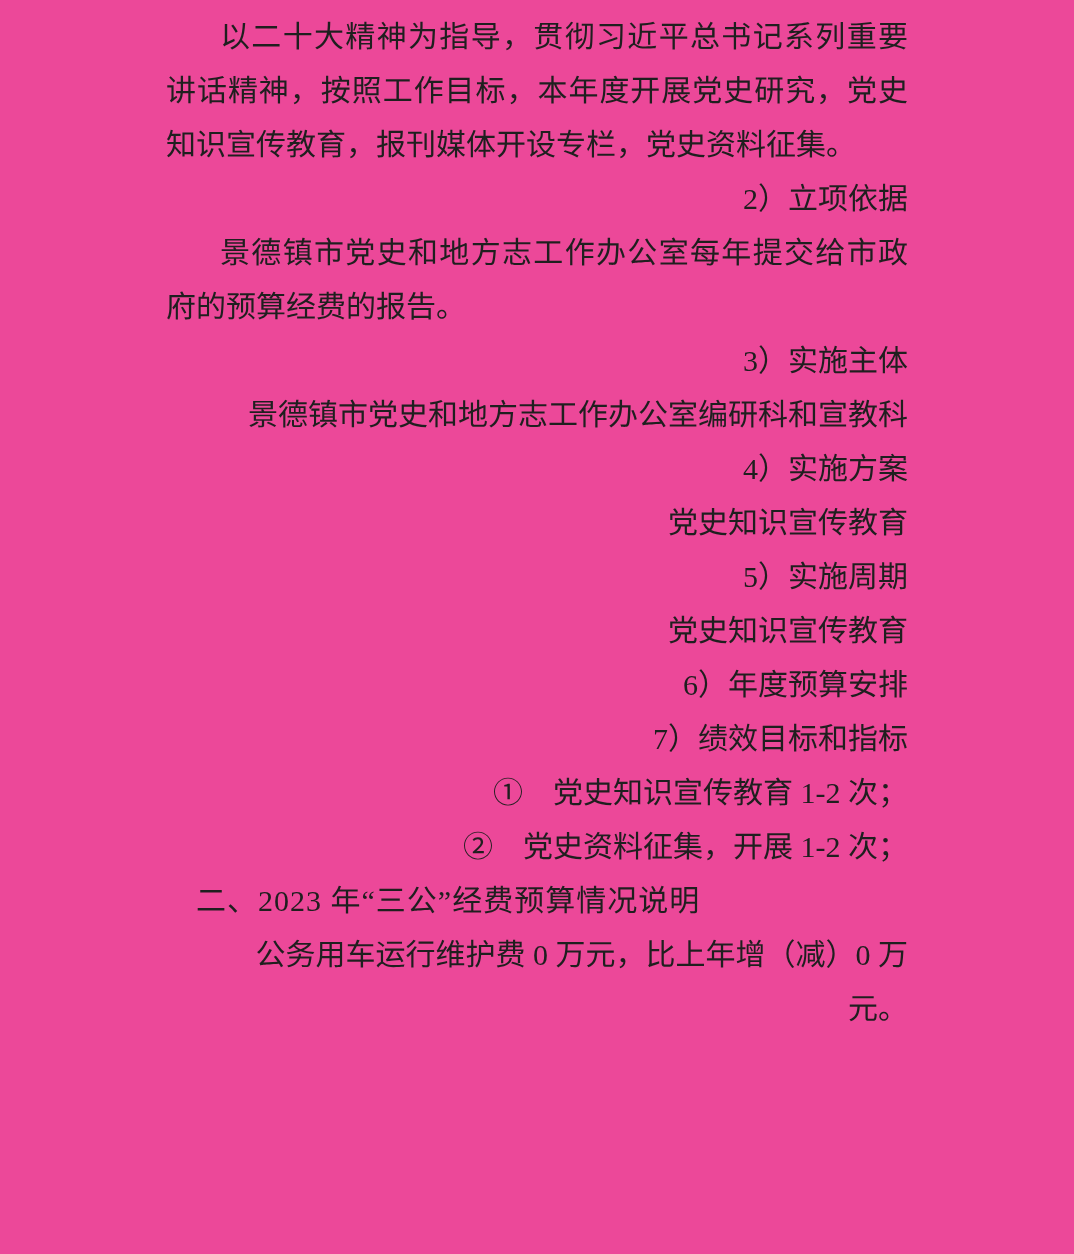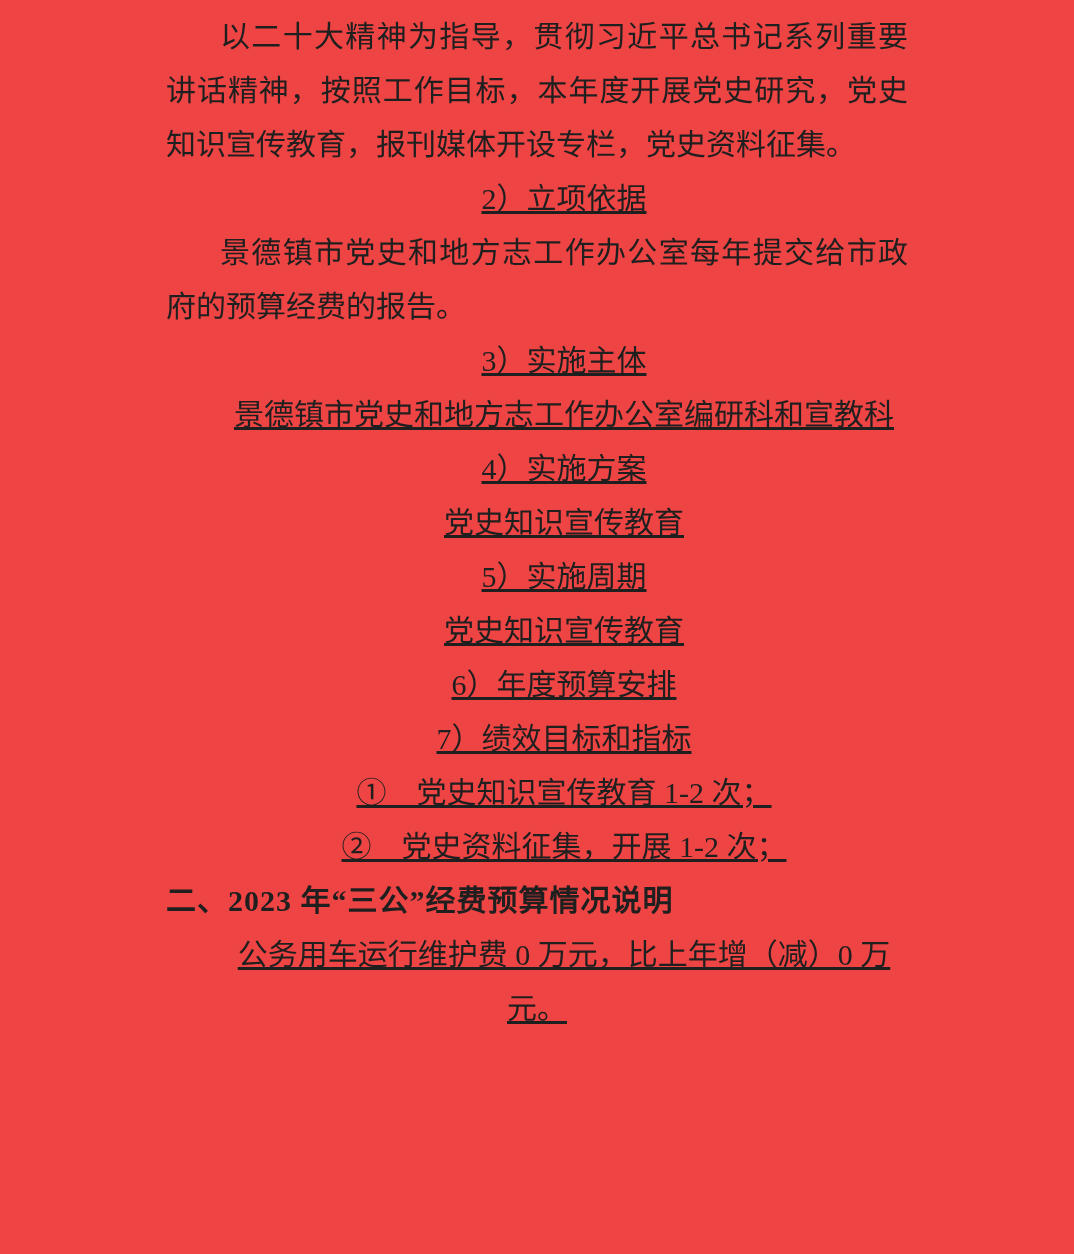--- a/index.html
+++ b/index.html
@@ -12,43 +12,43 @@
     height: 1254px;
     overflow: hidden;
     font-family: "Liberation Serif", "DejaVu Serif", serif;
     color: #1f1f1f;
   }
   .page {
     box-sizing: border-box;
     width: 1074px;
     height: 1254px;
     padding: 10px 166px 0 166px;
-    background: #ef4444;
+    background: #ec4899;
   }
   .page p {
     margin: 0;
     font-size: 30px;
     line-height: 54px;
     text-align: justify;
     text-justify: inter-character;
     letter-spacing: 0px;
     word-break: break-all;
   }
   .page p.indent {
     text-indent: 54px;
   }
   .page p.single {
-    text-align: center;
-    text-decoration: underline;
+    text-align: right;
   }
   .page p.bold-heading {
-    font-weight: bold;
+    font-weight: normal;
     text-indent: 0;
     text-align: left;
     letter-spacing: 1px;
+    margin-left: 30px;
   }
 </style>
 </head>
 <body>
 
 <div class="page">
 
   <p class="indent">以二十大精神为指导，贯彻习近平总书记系列重要讲话精神，按照工作目标，本年度开展党史研究，党史知识宣传教育，报刊媒体开设专栏，党史资料征集。</p>
 
   <p class="indent single">2）立项依据</p>

